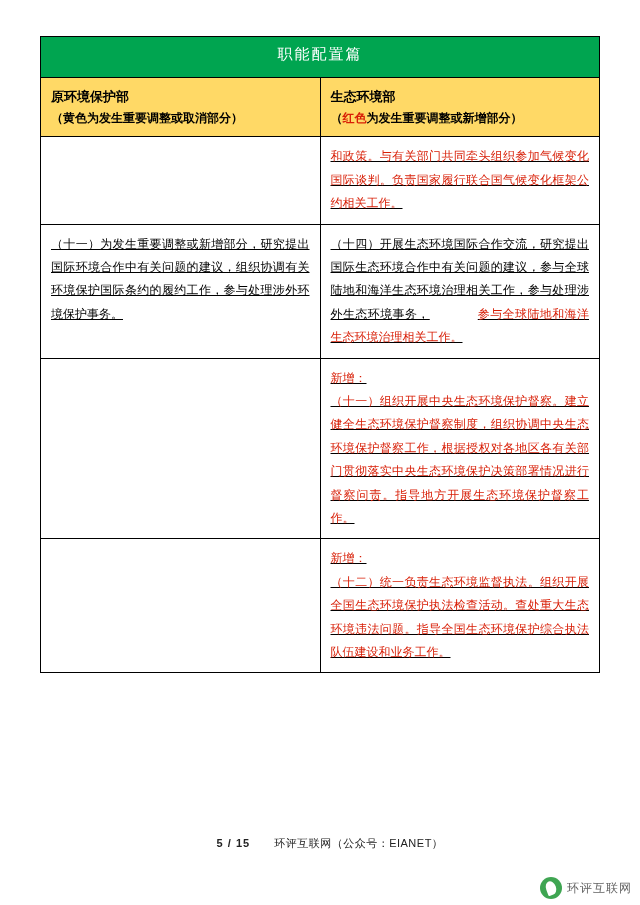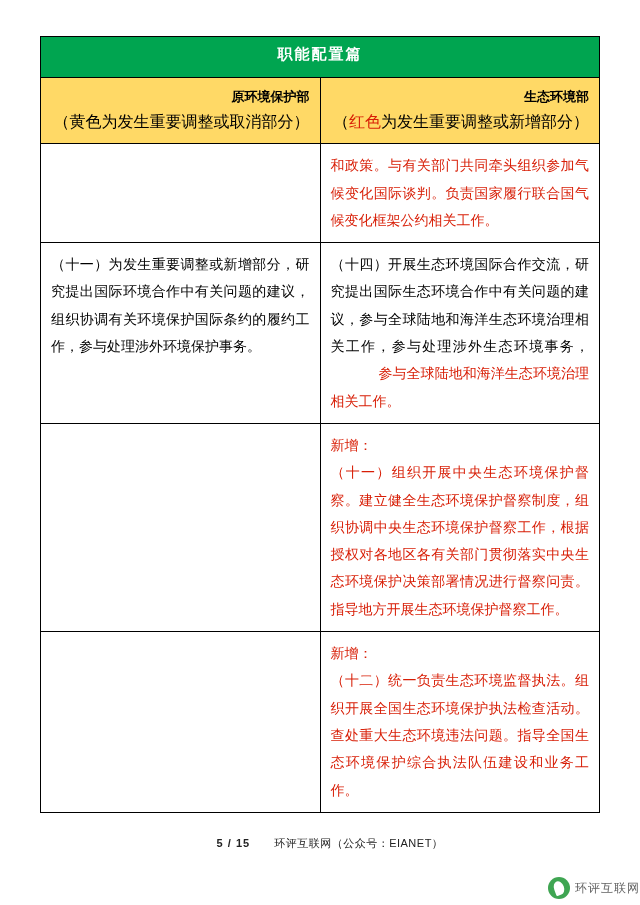--- a/index.html
+++ b/index.html
@@ -30,47 +30,48 @@
   }
   .doc-table td {
     border: 1px solid #000000;
     vertical-align: top;
     padding: 8px 10px;
   }
   .title-cell {
     background: #00a550;
     color: #ffffff;
     text-align: center;
-    font-weight: bold;
+    font-weight: normal;
     font-size: 15px;
     letter-spacing: 2px;
     padding: 6px 4px;
     height: 24px;
     margin-left: 8px;
   }
   .head-cell {
     background: #ffd966;
-    text-align: right;
+    text-align: left;
     font-weight: bold;
     font-size: 13px;
     line-height: 1.7;
     padding: 7px 6px;
   }
   .head-sub {
-    font-size: 16px;
-    font-weight: normal;
+    font-size: 12px;
+    font-weight: bold;
   }
   .red {
     color: #d81e06;
   }
   .body-cell {
-    font-size: 14px;
+    font-size: 12px;
     line-height: 1.95;
     text-align: justify;
     text-justify: inter-ideograph;
+    text-decoration: underline;
   }
   .body-cell p {
     margin: 0;
   }
   .left-col {
     width: 50%;
   }
   .right-col {
     width: 50%;
   }
@@ -98,21 +99,21 @@
     font-weight: bold;
     margin-right: 24px;
     letter-spacing: 1px;
     padding-left: 20px;
   }
   .footer .site {
     letter-spacing: 0.5px;
   }
   .watermark {
     position: absolute;
-    right: 0;
+    right: 8px;
     bottom: 6px;
     display: flex;
     align-items: center;
     gap: 5px;
     opacity: 0.92;
   }
   .wm-logo {
     width: 22px;
     height: 22px;
     border-radius: 50%;

